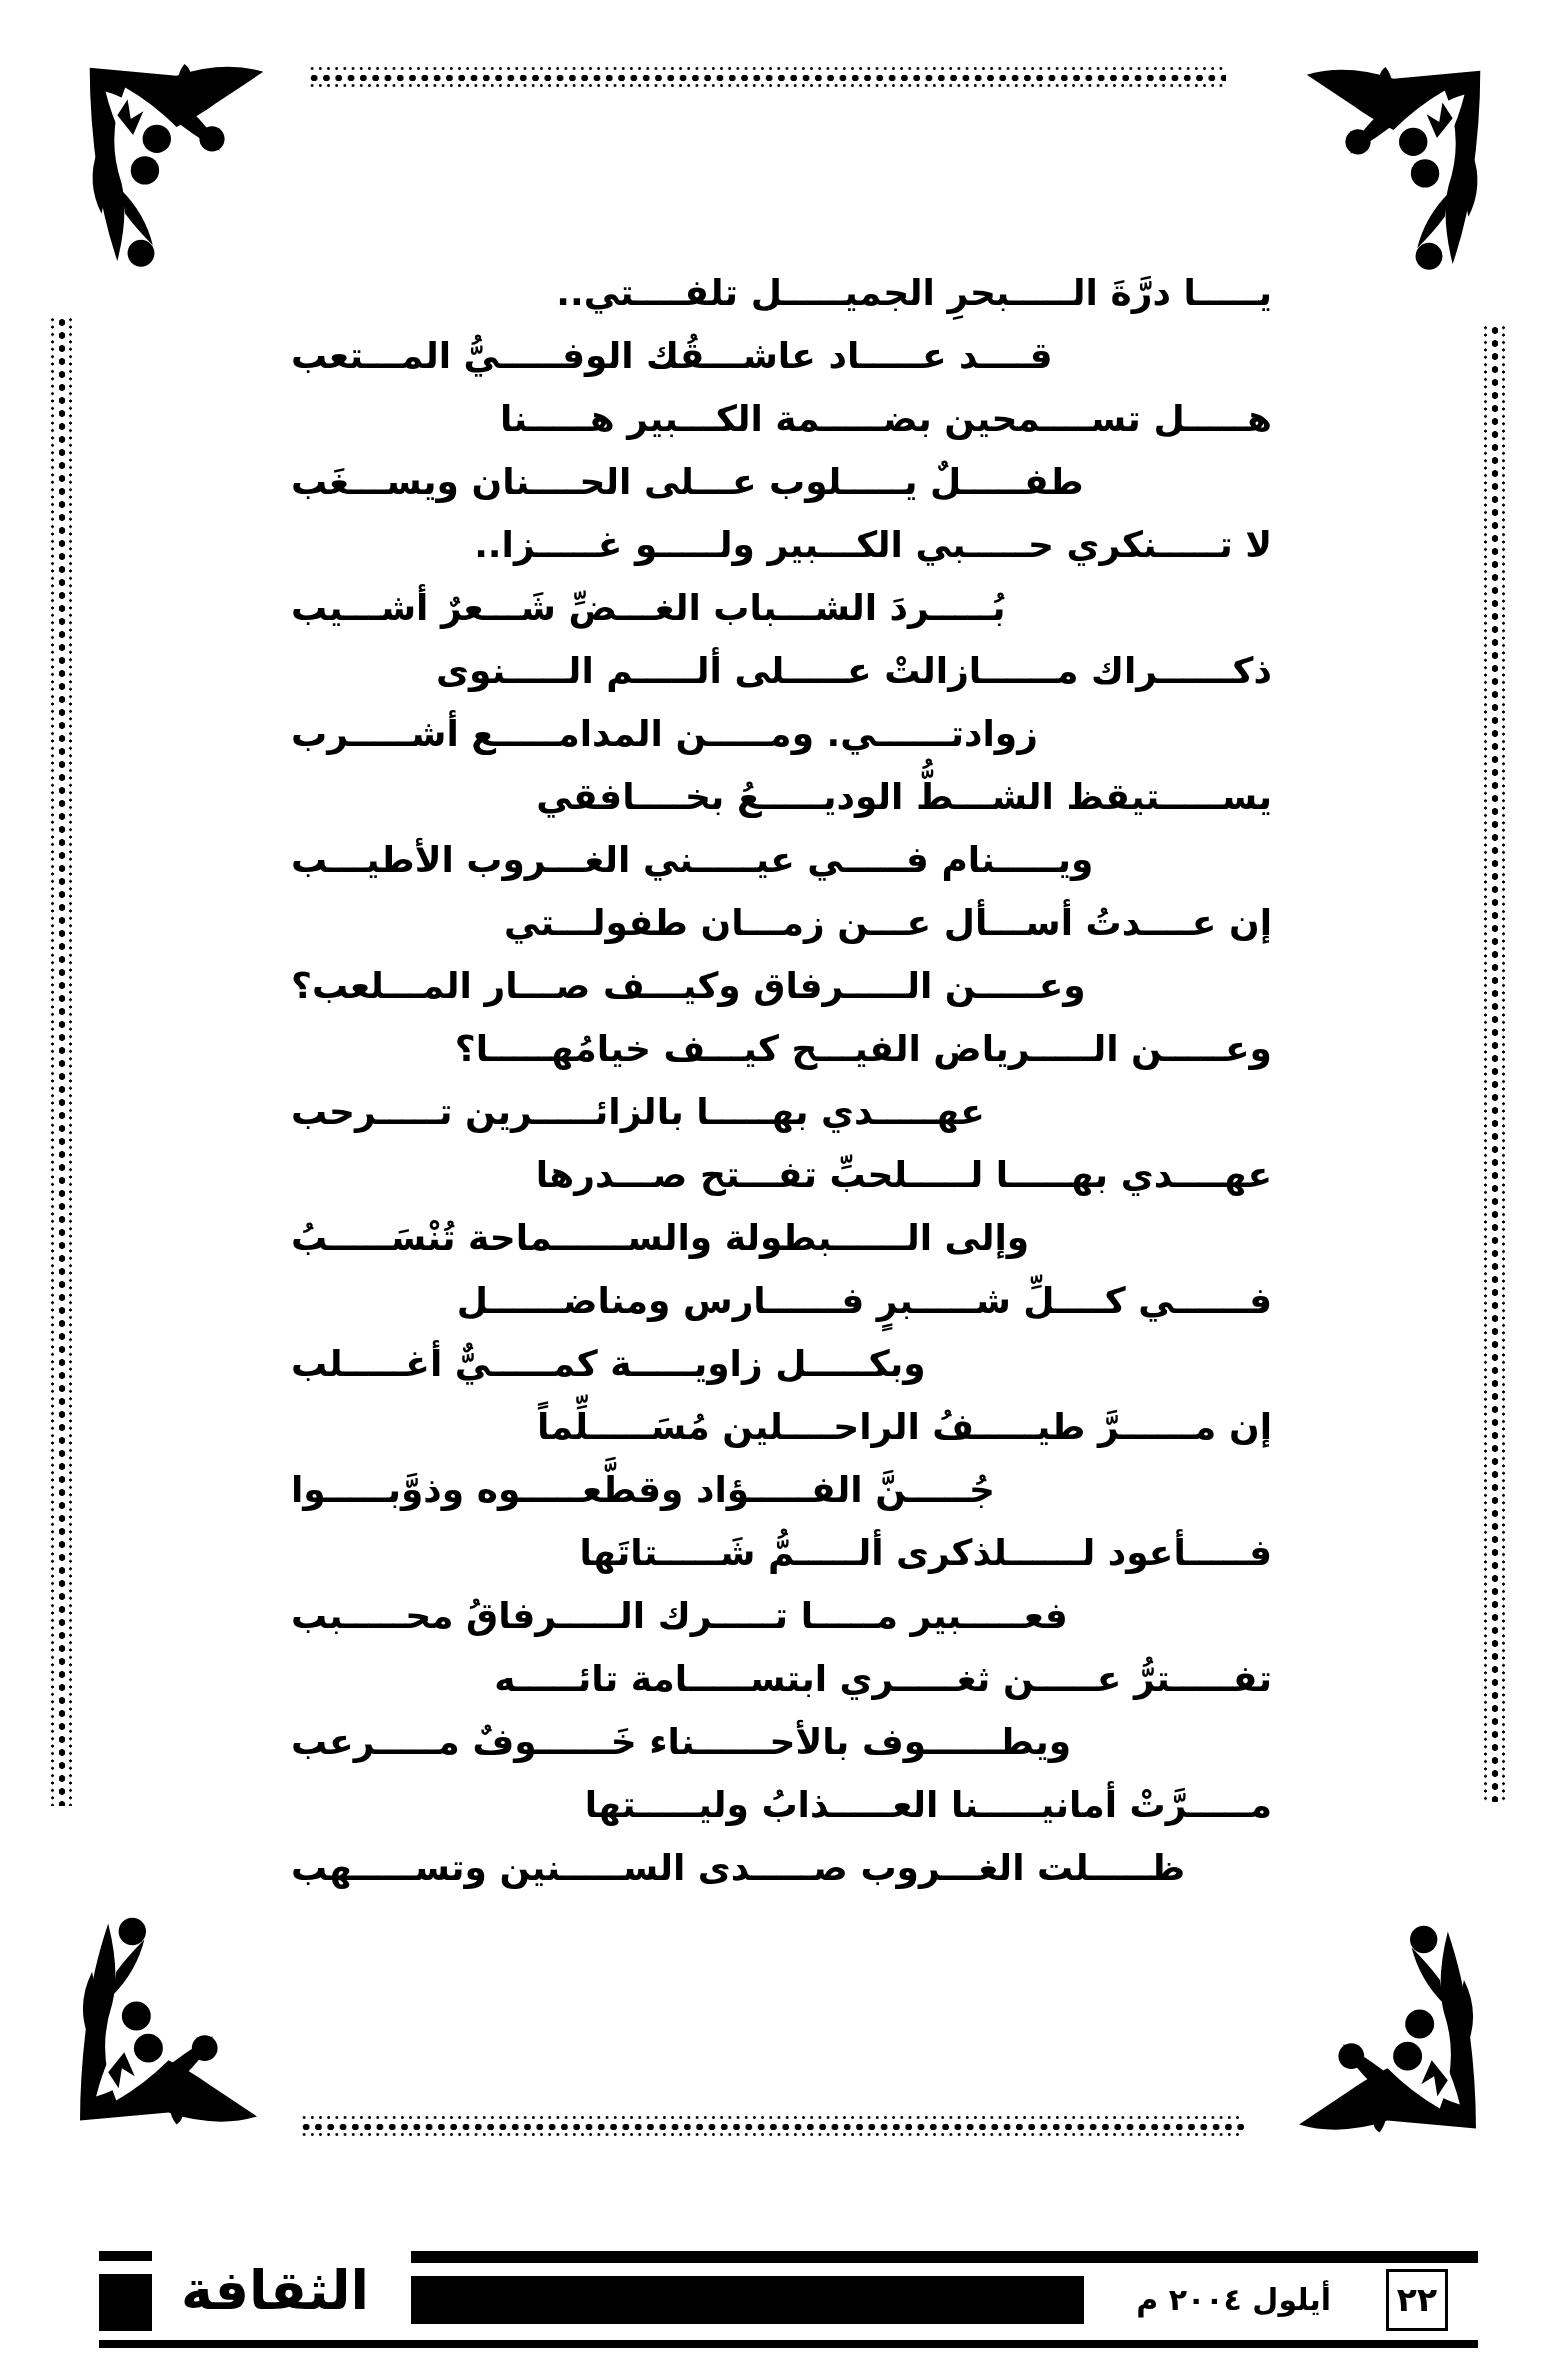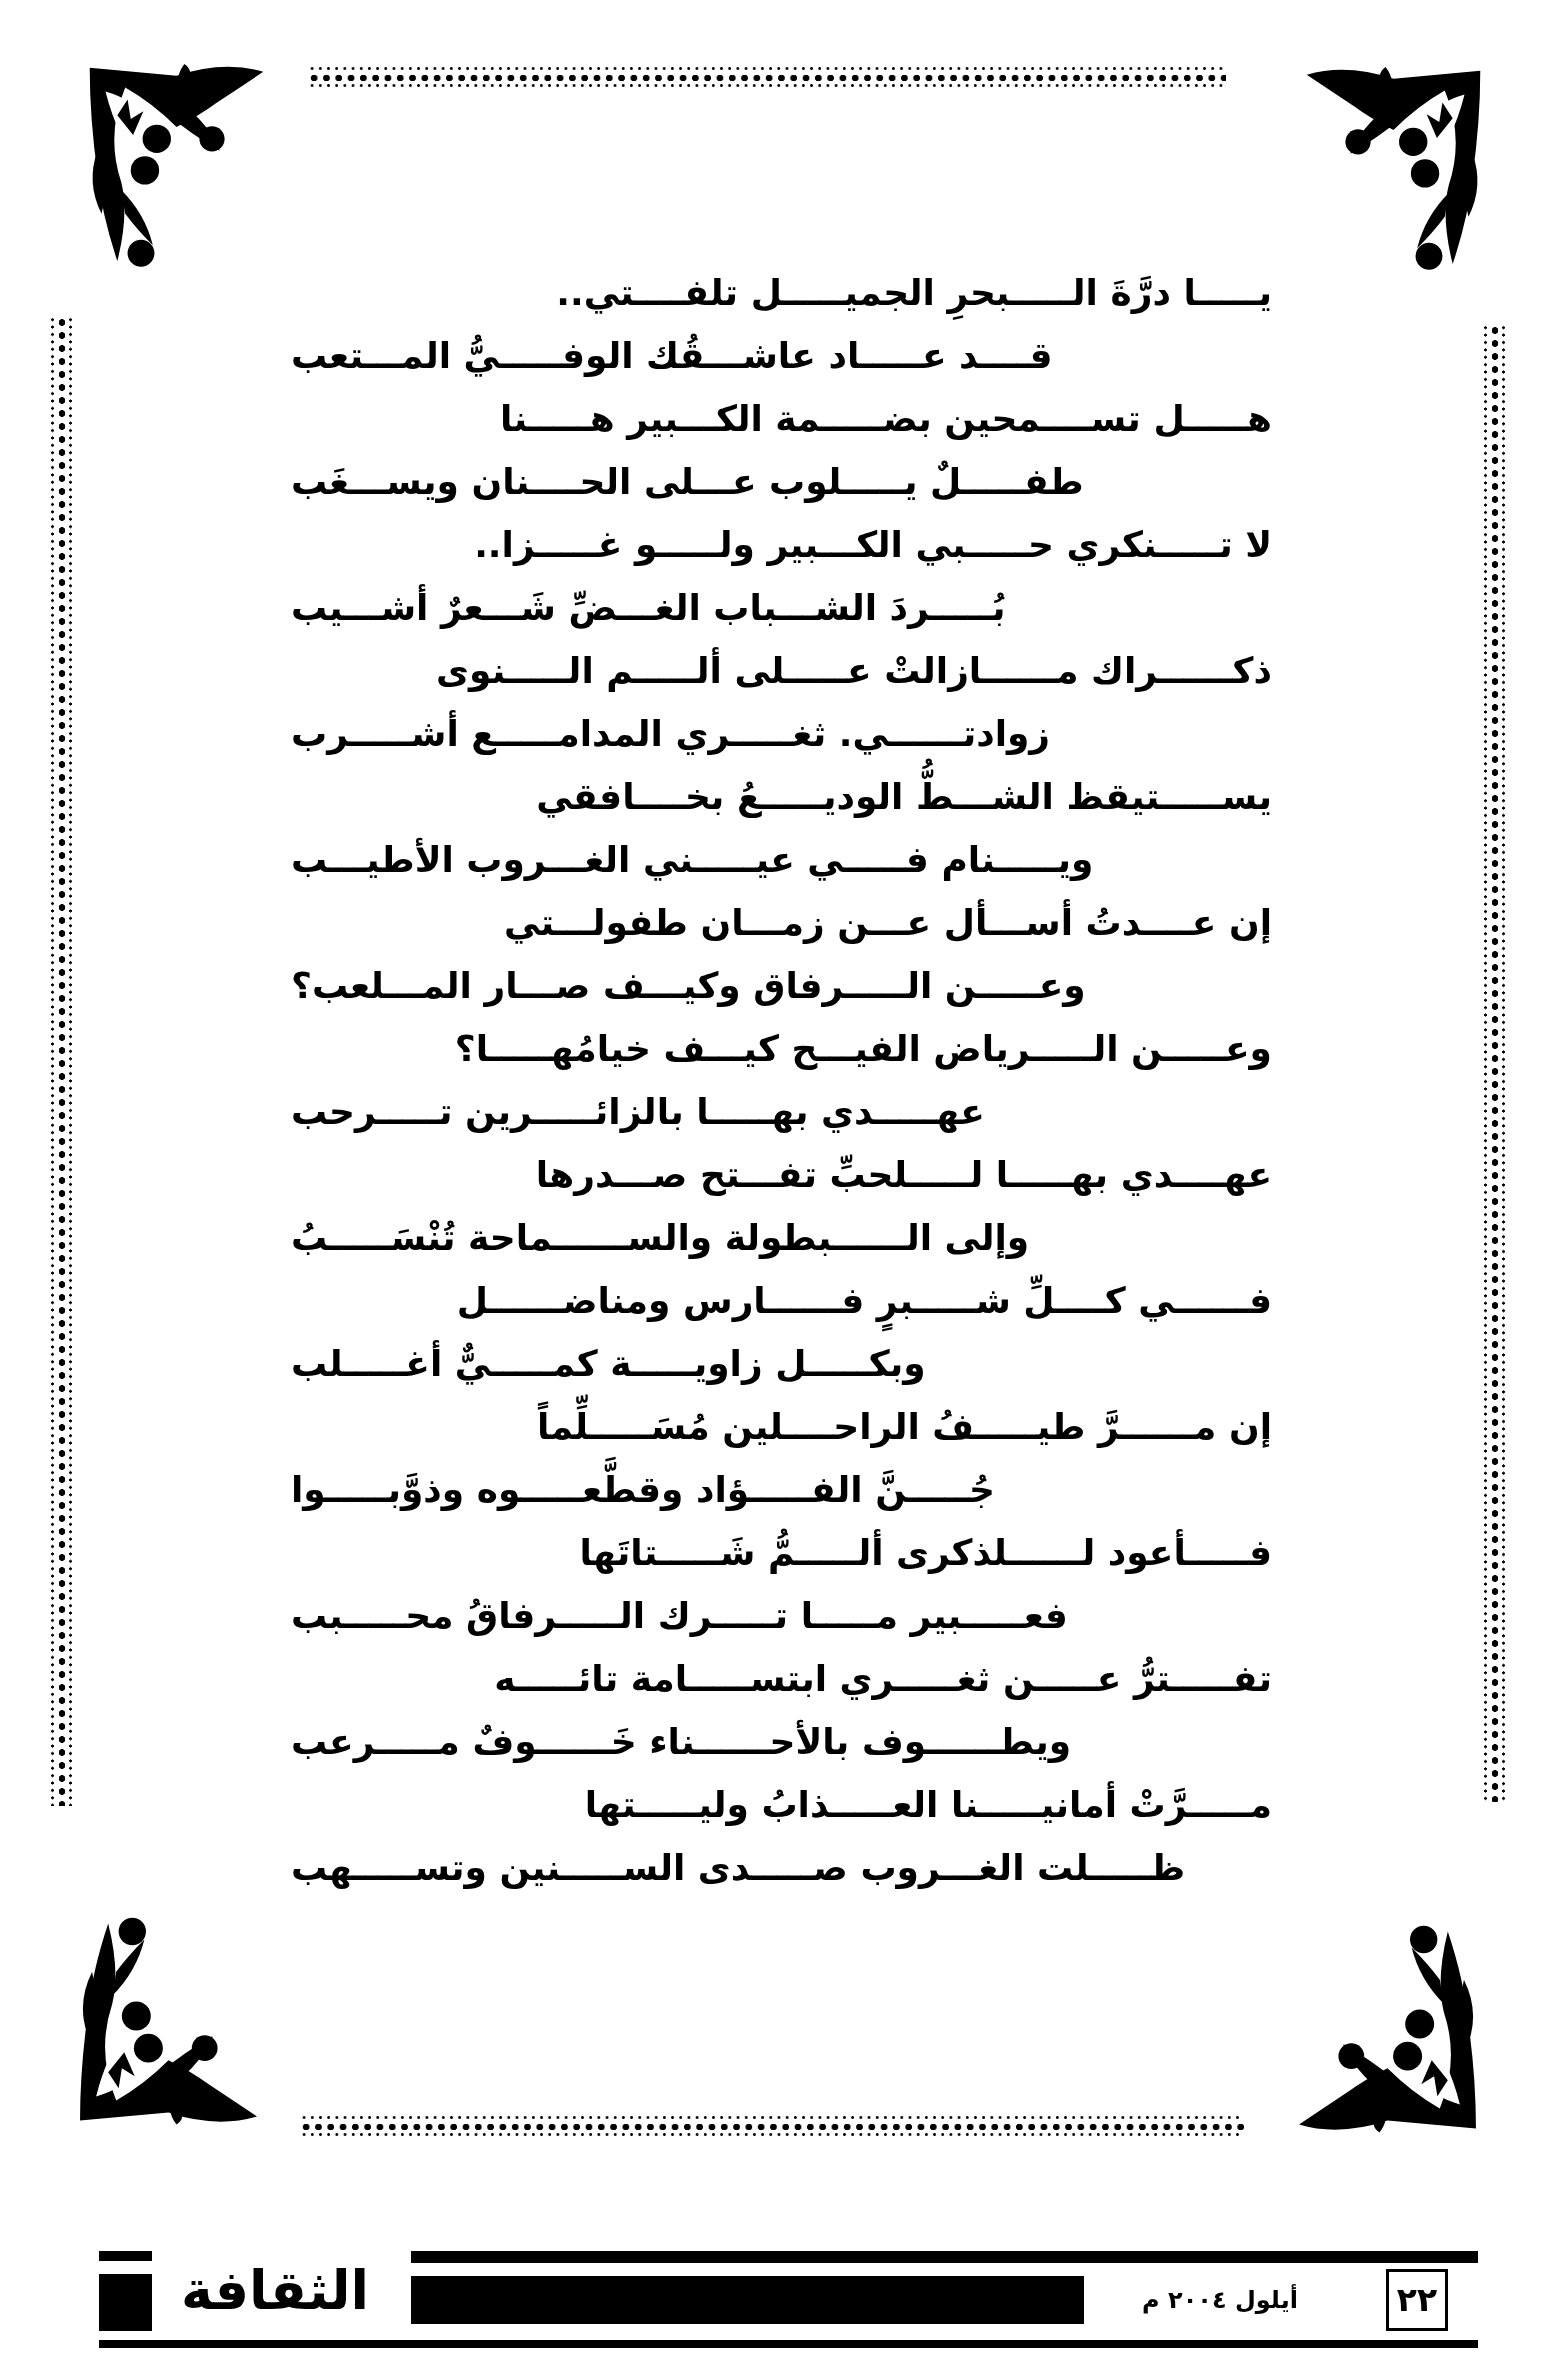--- a/index.html
+++ b/index.html
@@ -26,21 +26,21 @@
   .verse.second { text-align: left; }
   .verse.second span { display: inline-block; direction: rtl; }
 
   .footer { position: absolute; left: 99px; top: 2251px; width: 1379px; height: 99px; }
   .footer .logo-block { position: absolute; left: 0; top: 23px; width: 53px; height: 57px; background: #000; }
   .footer .logo-bar-top { position: absolute; left: 0; top: 0; width: 53px; height: 9.9px; background: #000; }
   .footer .logo-text { position: absolute; left: 82px; top: -4.9px; font-family: "DejaVu Sans", sans-serif; font-weight: bold; font-size: 54px; direction: rtl; line-height: 74px; letter-spacing: -0.8px; margin-top: 8px; }
   .footer .bar-top { position: absolute; left: 312px; top: 0; width: 1067px; height: 11.5px; background: #000; }
   .footer .bar-mid { position: absolute; left: 312px; top: 24.6px; width: 673px; height: 48px; background: #000; }
   .footer .bar-bottom { position: absolute; left: 0; top: 89px; width: 1379px; height: 8.2px; background: #000; }
-  .footer .date { position: absolute; left: 1010px; top: 26px; width: 222px; height: 46px; line-height: 46px; font-size: 24px; font-weight: bold; direction: rtl; text-align: center; }
+  .footer .date { position: absolute; left: 1010px; top: 26px; width: 222px; height: 46px; line-height: 46px; font-size: 30px; font-weight: bold; direction: rtl; }
   .footer .page-box { position: absolute; left: 1287px; top: 18px; width: 62px; height: 62px; border: 3.3px solid #000; box-sizing: border-box; text-align: center; line-height: 56px; font-size: 33px; font-weight: bold; }
 </style>
 </head>
 <body>
 
 <div class="dots-h" style="left:308px; top:67px; width:918px;">
   <div class="row r1"></div>
     <div class="row r2"></div>
     <div class="row r3"></div>
 </div>
@@ -128,21 +128,21 @@
 </div>
 
 <div class="poem">
   <div class="verse first"><span>يـــــا درَّةَ الـــــبحرِ الجميـــــل تلفــــتي..</span></div>
   <div class="verse second"><span>قــــد عـــــاد عاشـــقُك الوفـــــيُّ المـــتعب</span></div>
   <div class="verse first"><span>هـــــل تســــمحين بضـــــمة الكـــبير هـــــنا</span></div>
   <div class="verse second"><span>طفـــــلٌ يـــــلوب عـــلى الحــــنان ويســـغَب</span></div>
   <div class="verse first"><span>لا تـــــنكري حـــــبي الكـــبير ولـــــو غـــــزا..</span></div>
   <div class="verse second"><span>بُـــــردَ الشـــباب الغـــضِّ شَـــعرٌ أشـــيب</span></div>
   <div class="verse first"><span>ذكــــــراك مــــــازالتْ عـــــلى ألـــــم الـــــنوى</span></div>
-  <div class="verse second"><span>زوادتــــــي. ثغـــــري المدامـــــع أشـــــرب</span></div>
+  <div class="verse second"><span>زوادتــــــي. ومـــــن المدامـــــع أشـــــرب</span></div>
   <div class="verse first"><span>يســـــتيقظ الشـــطُّ الوديـــــعُ بخــــافقي</span></div>
   <div class="verse second"><span>ويـــــنام فـــــي عيـــــني الغـــروب الأطيـــب</span></div>
   <div class="verse first"><span>إن عــــدتُ أســـأل عـــن زمـــان طفولـــتي</span></div>
   <div class="verse second"><span>وعـــــن الـــــرفاق وكيـــف صـــار المـــلعب؟</span></div>
   <div class="verse first"><span>وعـــــن الـــــرياض الفيـــح كيـــف خيامُهـــــا؟</span></div>
   <div class="verse second"><span>عهـــــدي بهـــــا بالزائـــــرين تـــــرحب</span></div>
   <div class="verse first"><span>عهــــدي بهـــــا لـــــلحبِّ تفـــتح صـــدرها</span></div>
   <div class="verse second"><span>وإلى الــــــبطولة والســــــماحة تُنْسَـــــبُ</span></div>
   <div class="verse first"><span>فــــــي كــــلِّ شـــــبرٍ فــــــارس ومناضــــــل</span></div>
   <div class="verse second"><span>وبكـــــل زاويـــــة كمـــــيٌّ أغـــــلب</span></div>

